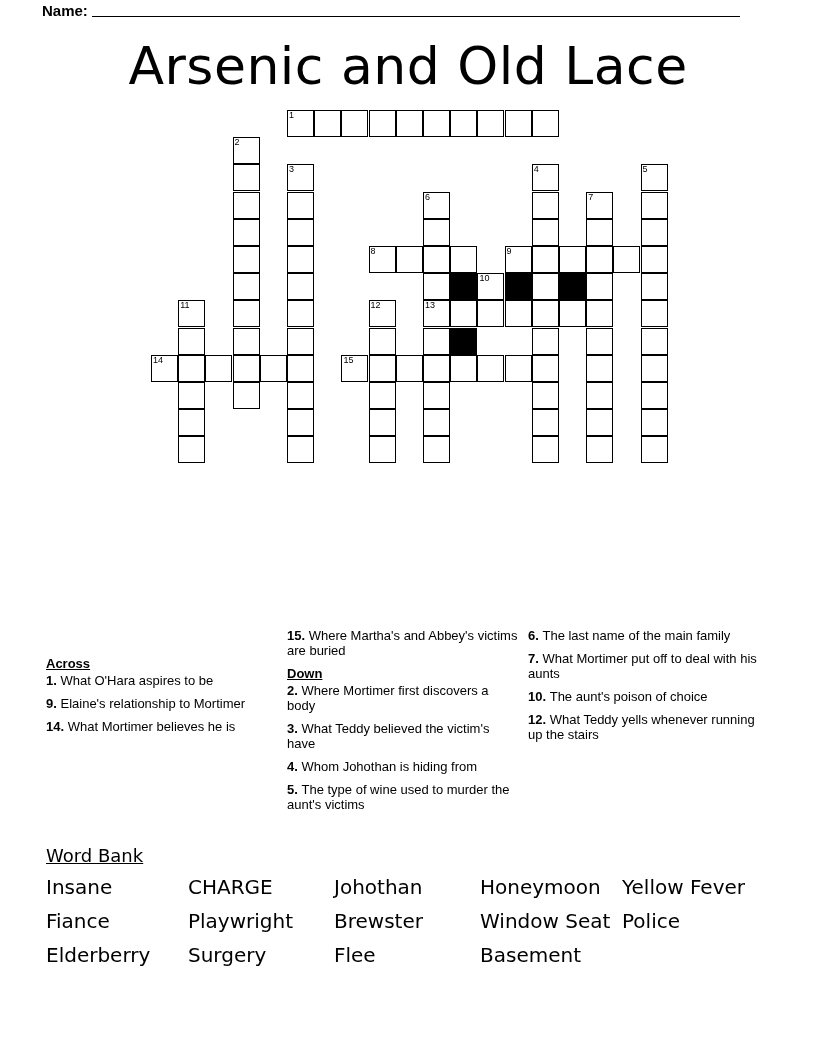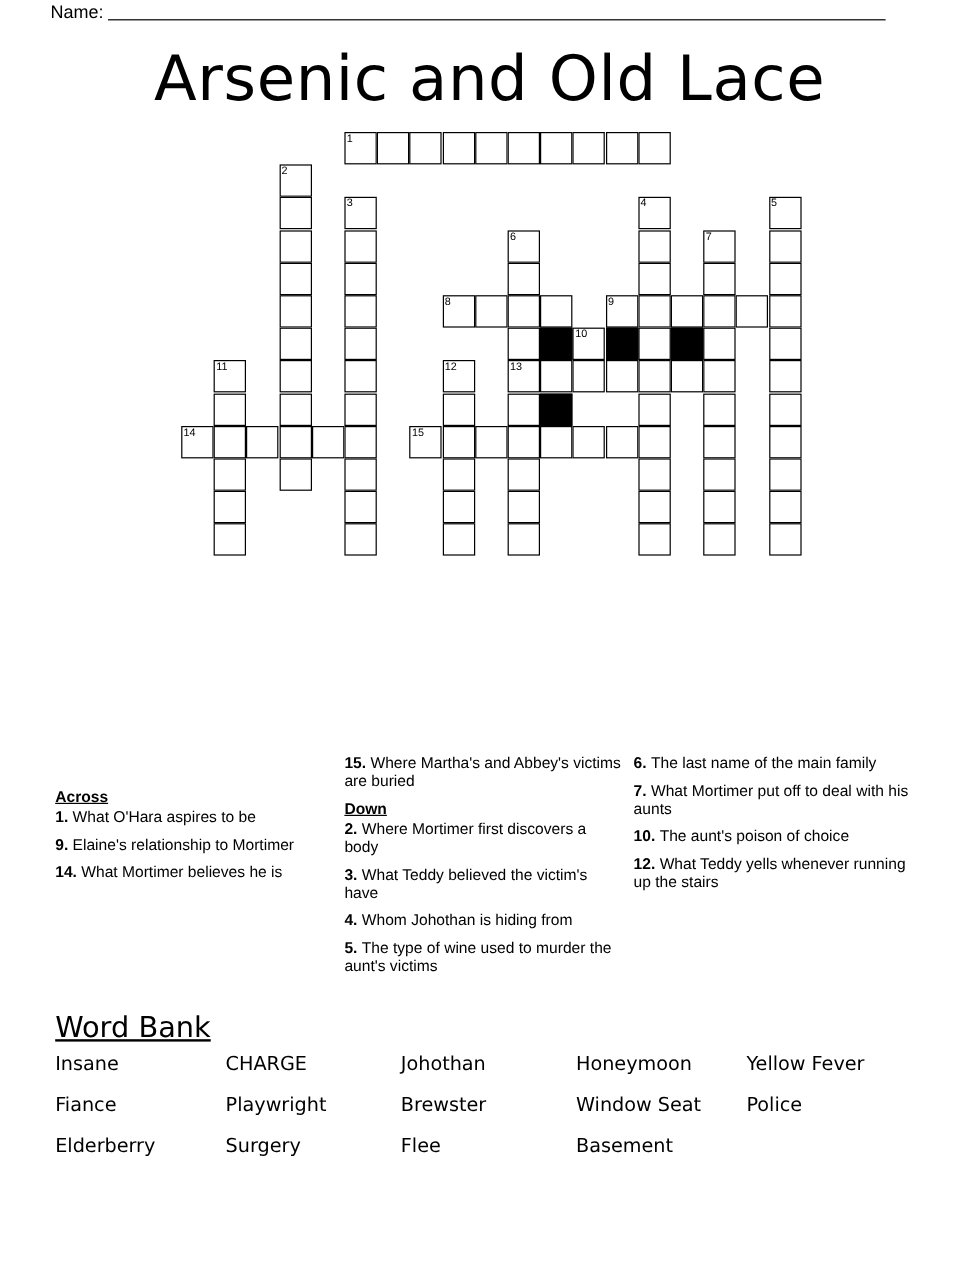--- a/index.html
+++ b/index.html
@@ -11,21 +11,21 @@
     position:relative;
     overflow:hidden;
   }
 
   
   #name-row{
     position:absolute; left:42px; top:2px;
     display:flex; align-items:flex-end; gap:4px;
     font-size:15px;
   }
-  #name-label{ font-size:15px; line-height:18px; }
+  #name-label{ font-size:15px; line-height:18px;font-weight:bold; }
   #name-rule{
     width:648px; height:0; border-bottom:1px solid #000;
     margin-bottom:3px;
   }
 
   
   #puzzle-title{
     position:absolute; left:0; top:36px; width:816px;
     text-align:center;
     font-family:"DejaVu Sans", sans-serif;
@@ -69,29 +69,29 @@
     font-size:13px; line-height:15px; margin:0 0 8px 0;
   }
   .clue .cn{ font-weight:bold; }
 
   
   #word-bank{
     position:absolute; left:46px; top:843px; width:740px;
   }
   #word-bank-title{
     font-family:"DejaVu Sans", sans-serif;
-    font-size:24px; text-decoration:underline; line-height:26px;
+    font-size:18px; text-decoration:underline; line-height:26px;
     margin:0 0 4px 0;
   }
   #word-bank-grid{
     display:grid;
     grid-template-columns:142px 146px 146px 142px 164px;
     row-gap:6px;
     font-family:"DejaVu Sans", sans-serif;
-    font-size:16px; line-height:28px;
+    font-size:20px; line-height:28px;
   }
   .wb-word{ white-space:nowrap; }
 </style>
 </head>
 <body>
 
 <div id="name-row">
   <span id="name-label">Name:</span>
   <span id="name-rule"></span>
 </div>

